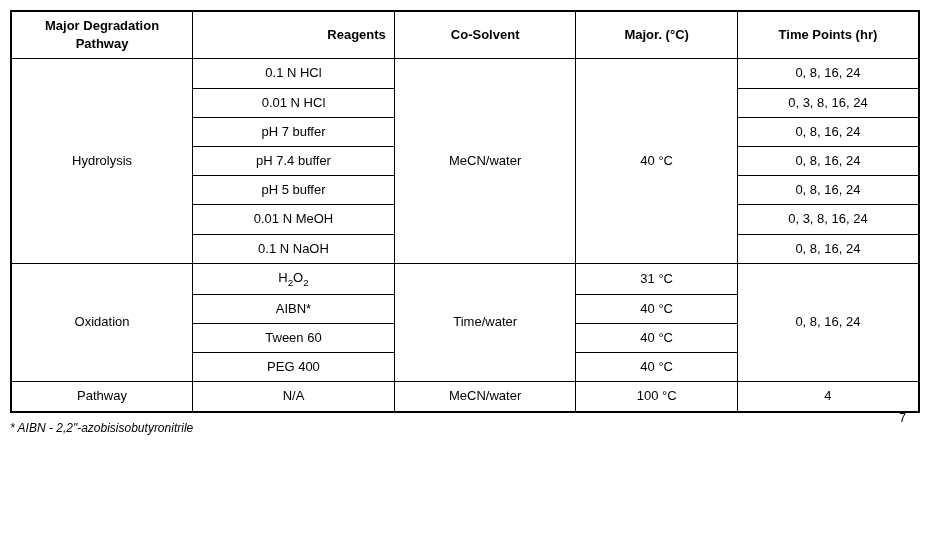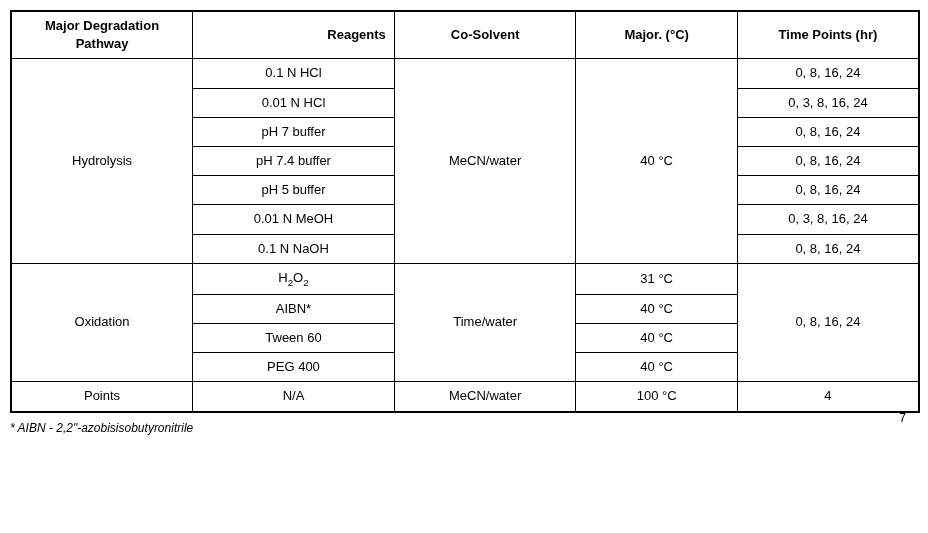--- a/index.html
+++ b/index.html
@@ -116,21 +116,21 @@
       <tr>
         <td>Tween 60</td>
         <td>40 °C</td>
       </tr>
       <tr>
         <td>PEG 400</td>
         <td>40 °C</td>
       </tr>
 
       <tr>
-        <td>Points</td>
+        <td>Pathway</td>
         <td>N/A</td>
         <td>MeCN/water</td>
         <td>100 °C</td>
         <td>4</td>
       </tr>
     </tbody>
   </table>
 
   <div class="footnote">* AIBN - 2,2"-azobisisobutyronitrile</div>
 </div>

